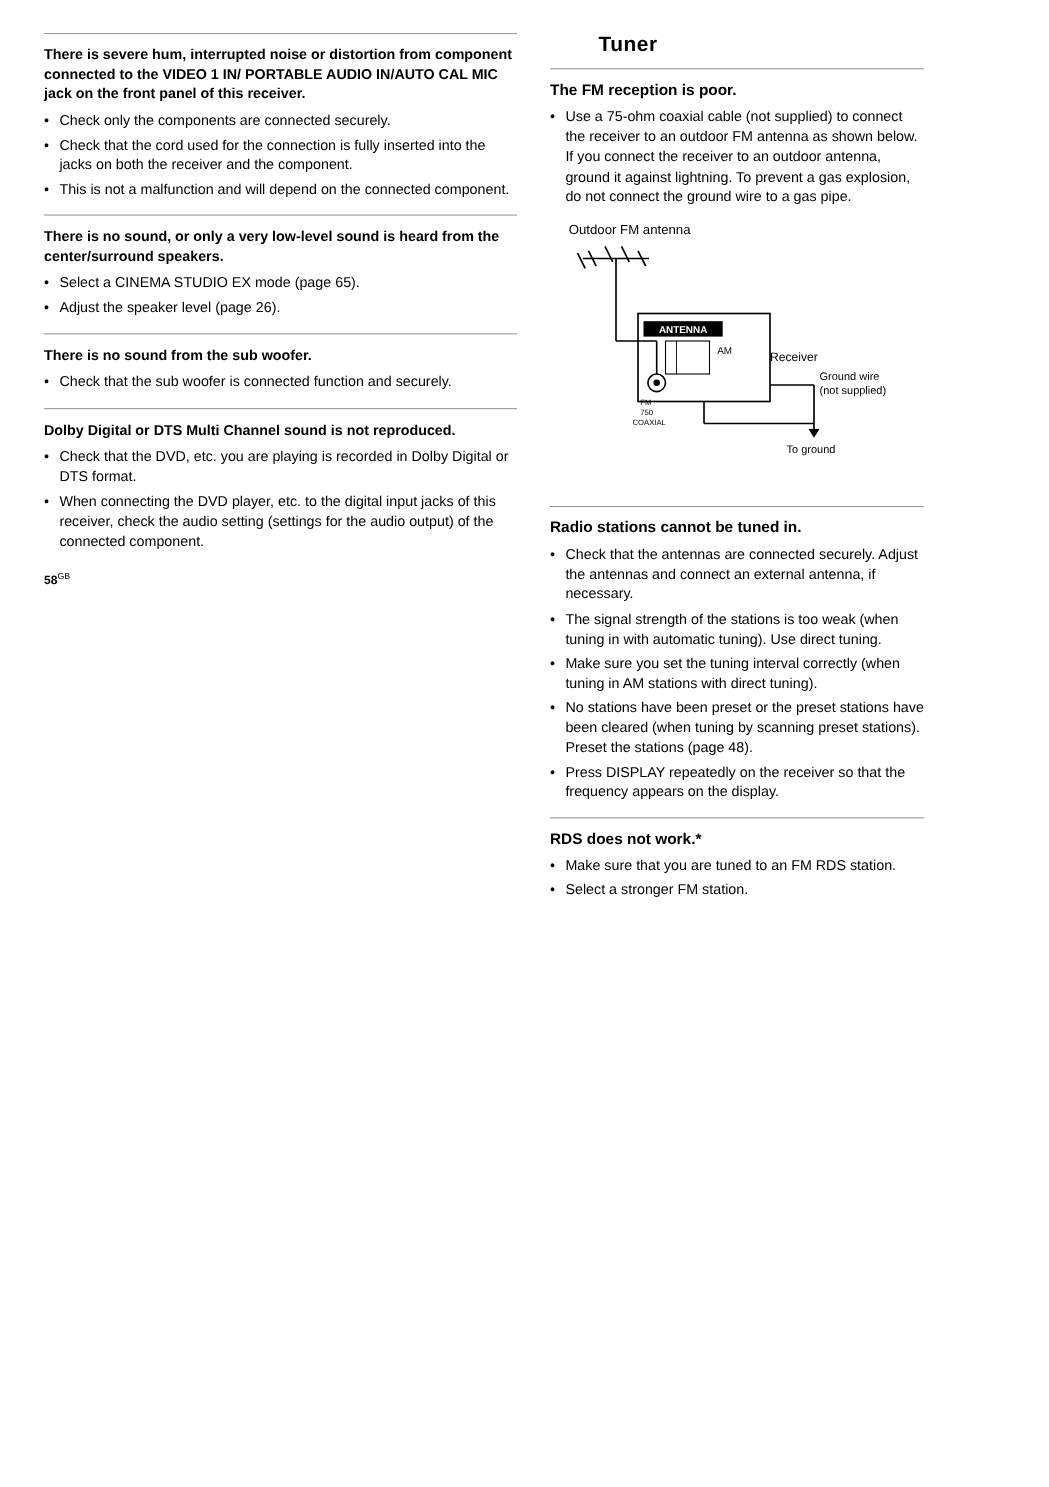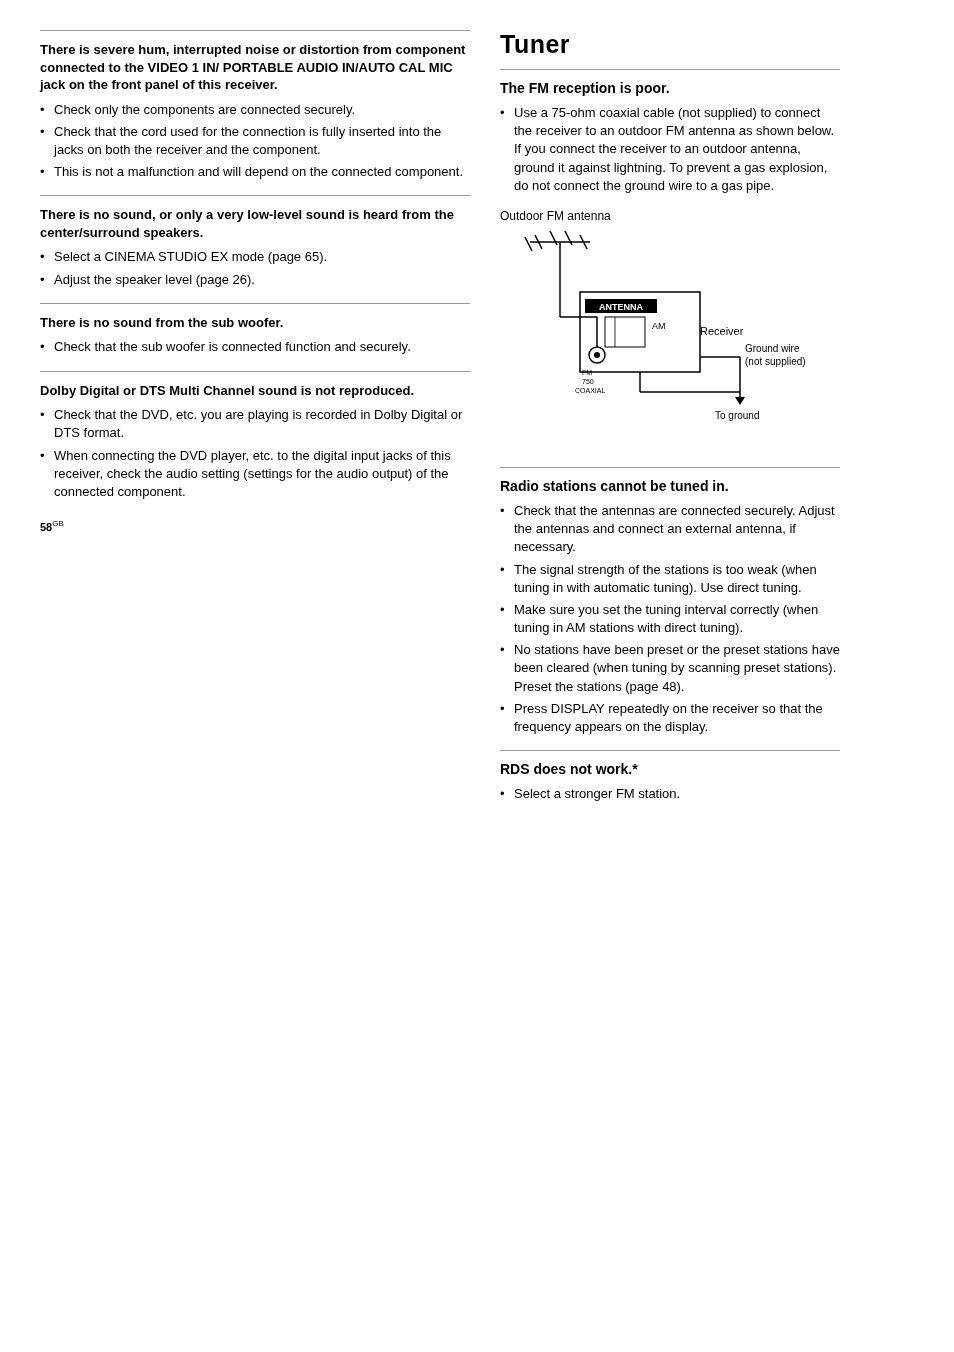--- a/index.html
+++ b/index.html
@@ -57,24 +57,25 @@
       font-size: 11px;
       font-weight: bold;
       margin-top: 18px;
     }
     .page-num sup {
       font-size: 8px;
       font-weight: normal;
     }
     
     .tuner-title {
-      font-size: 25px;
+      font-size: 19px;
       font-weight: bold;
       margin-bottom: 10px;
       letter-spacing: 0.5px;
+      margin-left: 44px;
     }
     .subsection-title {
       font-weight: bold;
       font-size: 14px;
       margin-bottom: 8px;
     }
     
     .antenna-diagram {
       margin: 14px 0 18px 0;
       position: relative;
@@ -141,21 +142,21 @@
   <div class="right-col">
     <div class="tuner-title">Tuner</div>
 
     <div class="section">
       <div class="subsection-title">The FM reception is poor.</div>
       <ul class="bullet-list">
         <li>Use a 75-ohm coaxial cable (not supplied) to connect the receiver to an outdoor FM antenna as shown below. If you connect the receiver to an outdoor antenna, ground it against lightning. To prevent a gas explosion, do not connect the ground wire to a gas pipe.</li>
       </ul>
 
       <div class="antenna-diagram">
-        <span class="antenna-label" style="top:0; left:0;">Outdoor FM antenna</span>
+        <span class="antenna-label" style="top:0; left:17px;">Outdoor FM antenna</span>
         <svg class="diagram-svg" viewBox="0 0 340 210" xmlns="http://www.w3.org/2000/svg">
 
           <g>
 
             <line x1="60" y1="15" x2="60" y2="40" stroke="#000" stroke-width="1.5"></line>
             <line x1="30" y1="15" x2="90" y2="15" stroke="#000" stroke-width="1.5"></line>
             <line x1="35" y1="8" x2="42" y2="22" stroke="#000" stroke-width="1.5"></line>
             <line x1="50" y1="4" x2="57" y2="18" stroke="#000" stroke-width="1.5"></line>
             <line x1="65" y1="4" x2="72" y2="18" stroke="#000" stroke-width="1.5"></line>
             <line x1="80" y1="8" x2="87" y2="22" stroke="#000" stroke-width="1.5"></line>
@@ -210,18 +211,19 @@
         <li>The signal strength of the stations is too weak (when tuning in with automatic tuning). Use direct tuning.</li>
         <li>Make sure you set the tuning interval correctly (when tuning in AM stations with direct tuning).</li>
         <li>No stations have been preset or the preset stations have been cleared (when tuning by scanning preset stations). Preset the stations (page 48).</li>
         <li>Press DISPLAY repeatedly on the receiver so that the frequency appears on the display.</li>
       </ul>
     </div>
 
     <div class="section">
       <div class="subsection-title">RDS does not work.*</div>
       <ul class="bullet-list">
+        <li>Make sure that you are tuned to an FM RDS station.</li>
         <li>Select a stronger FM station.</li>
       </ul>
     </div>
 
   </div>
 </div>
 
 </body></html>

